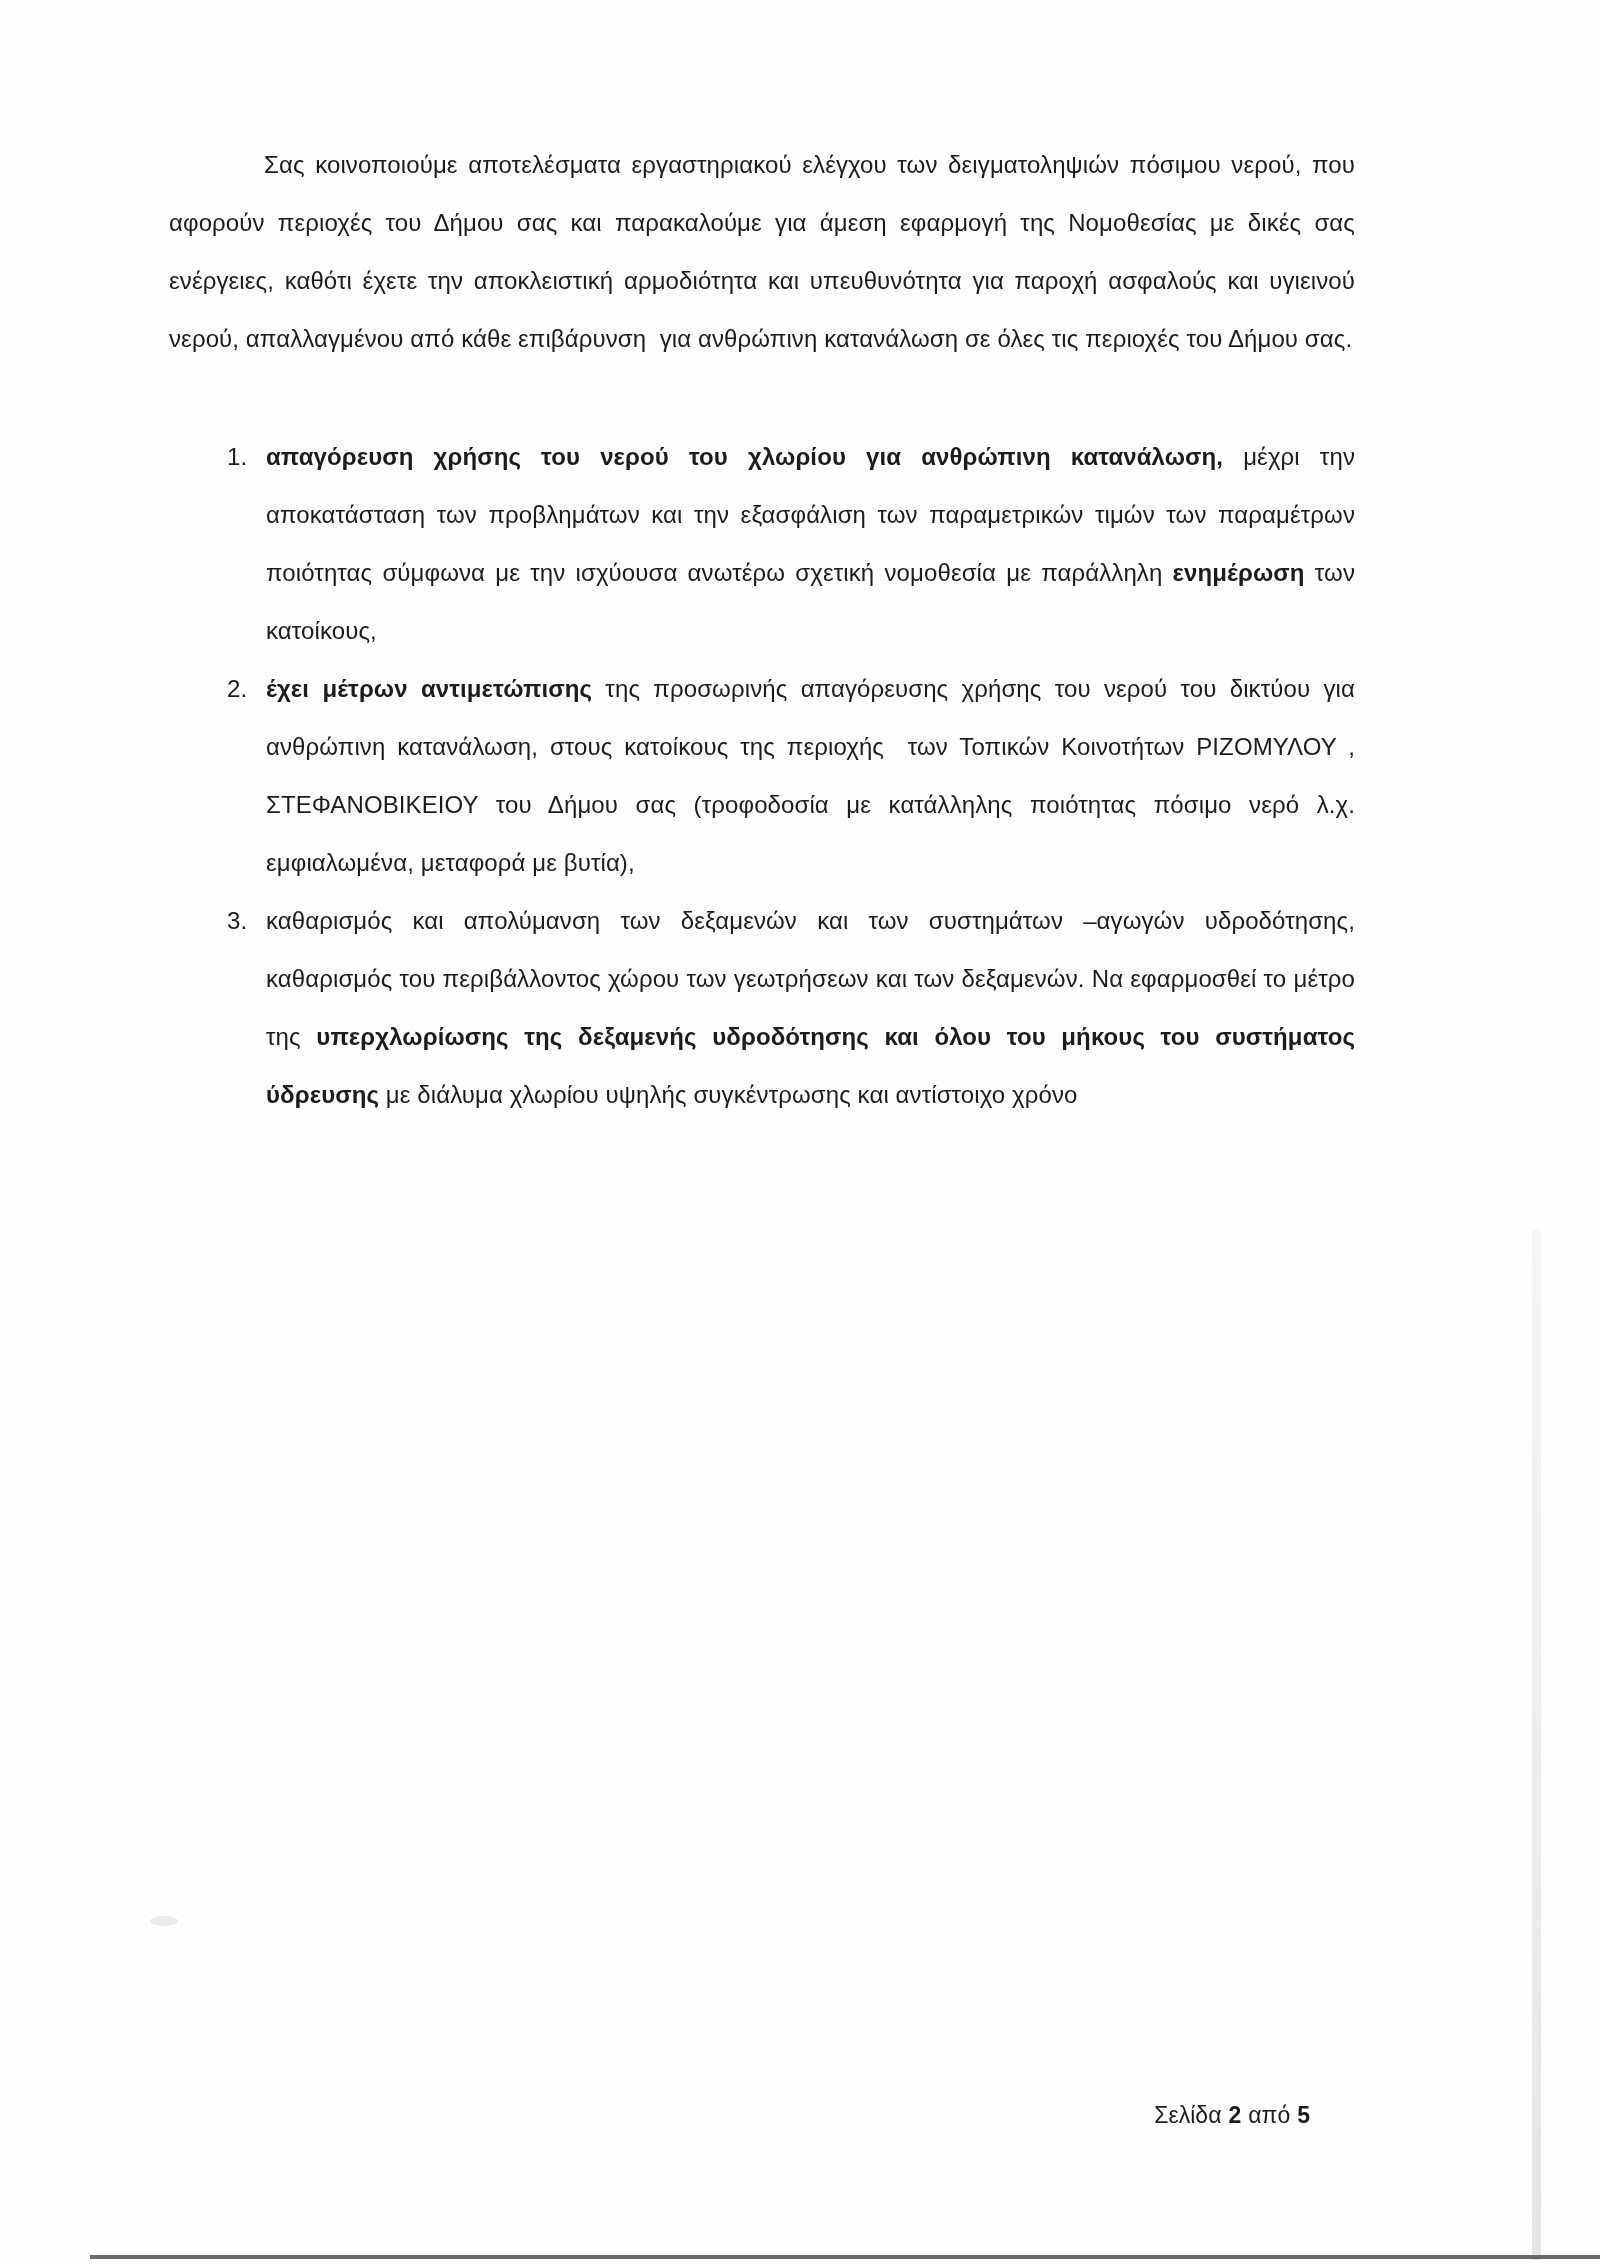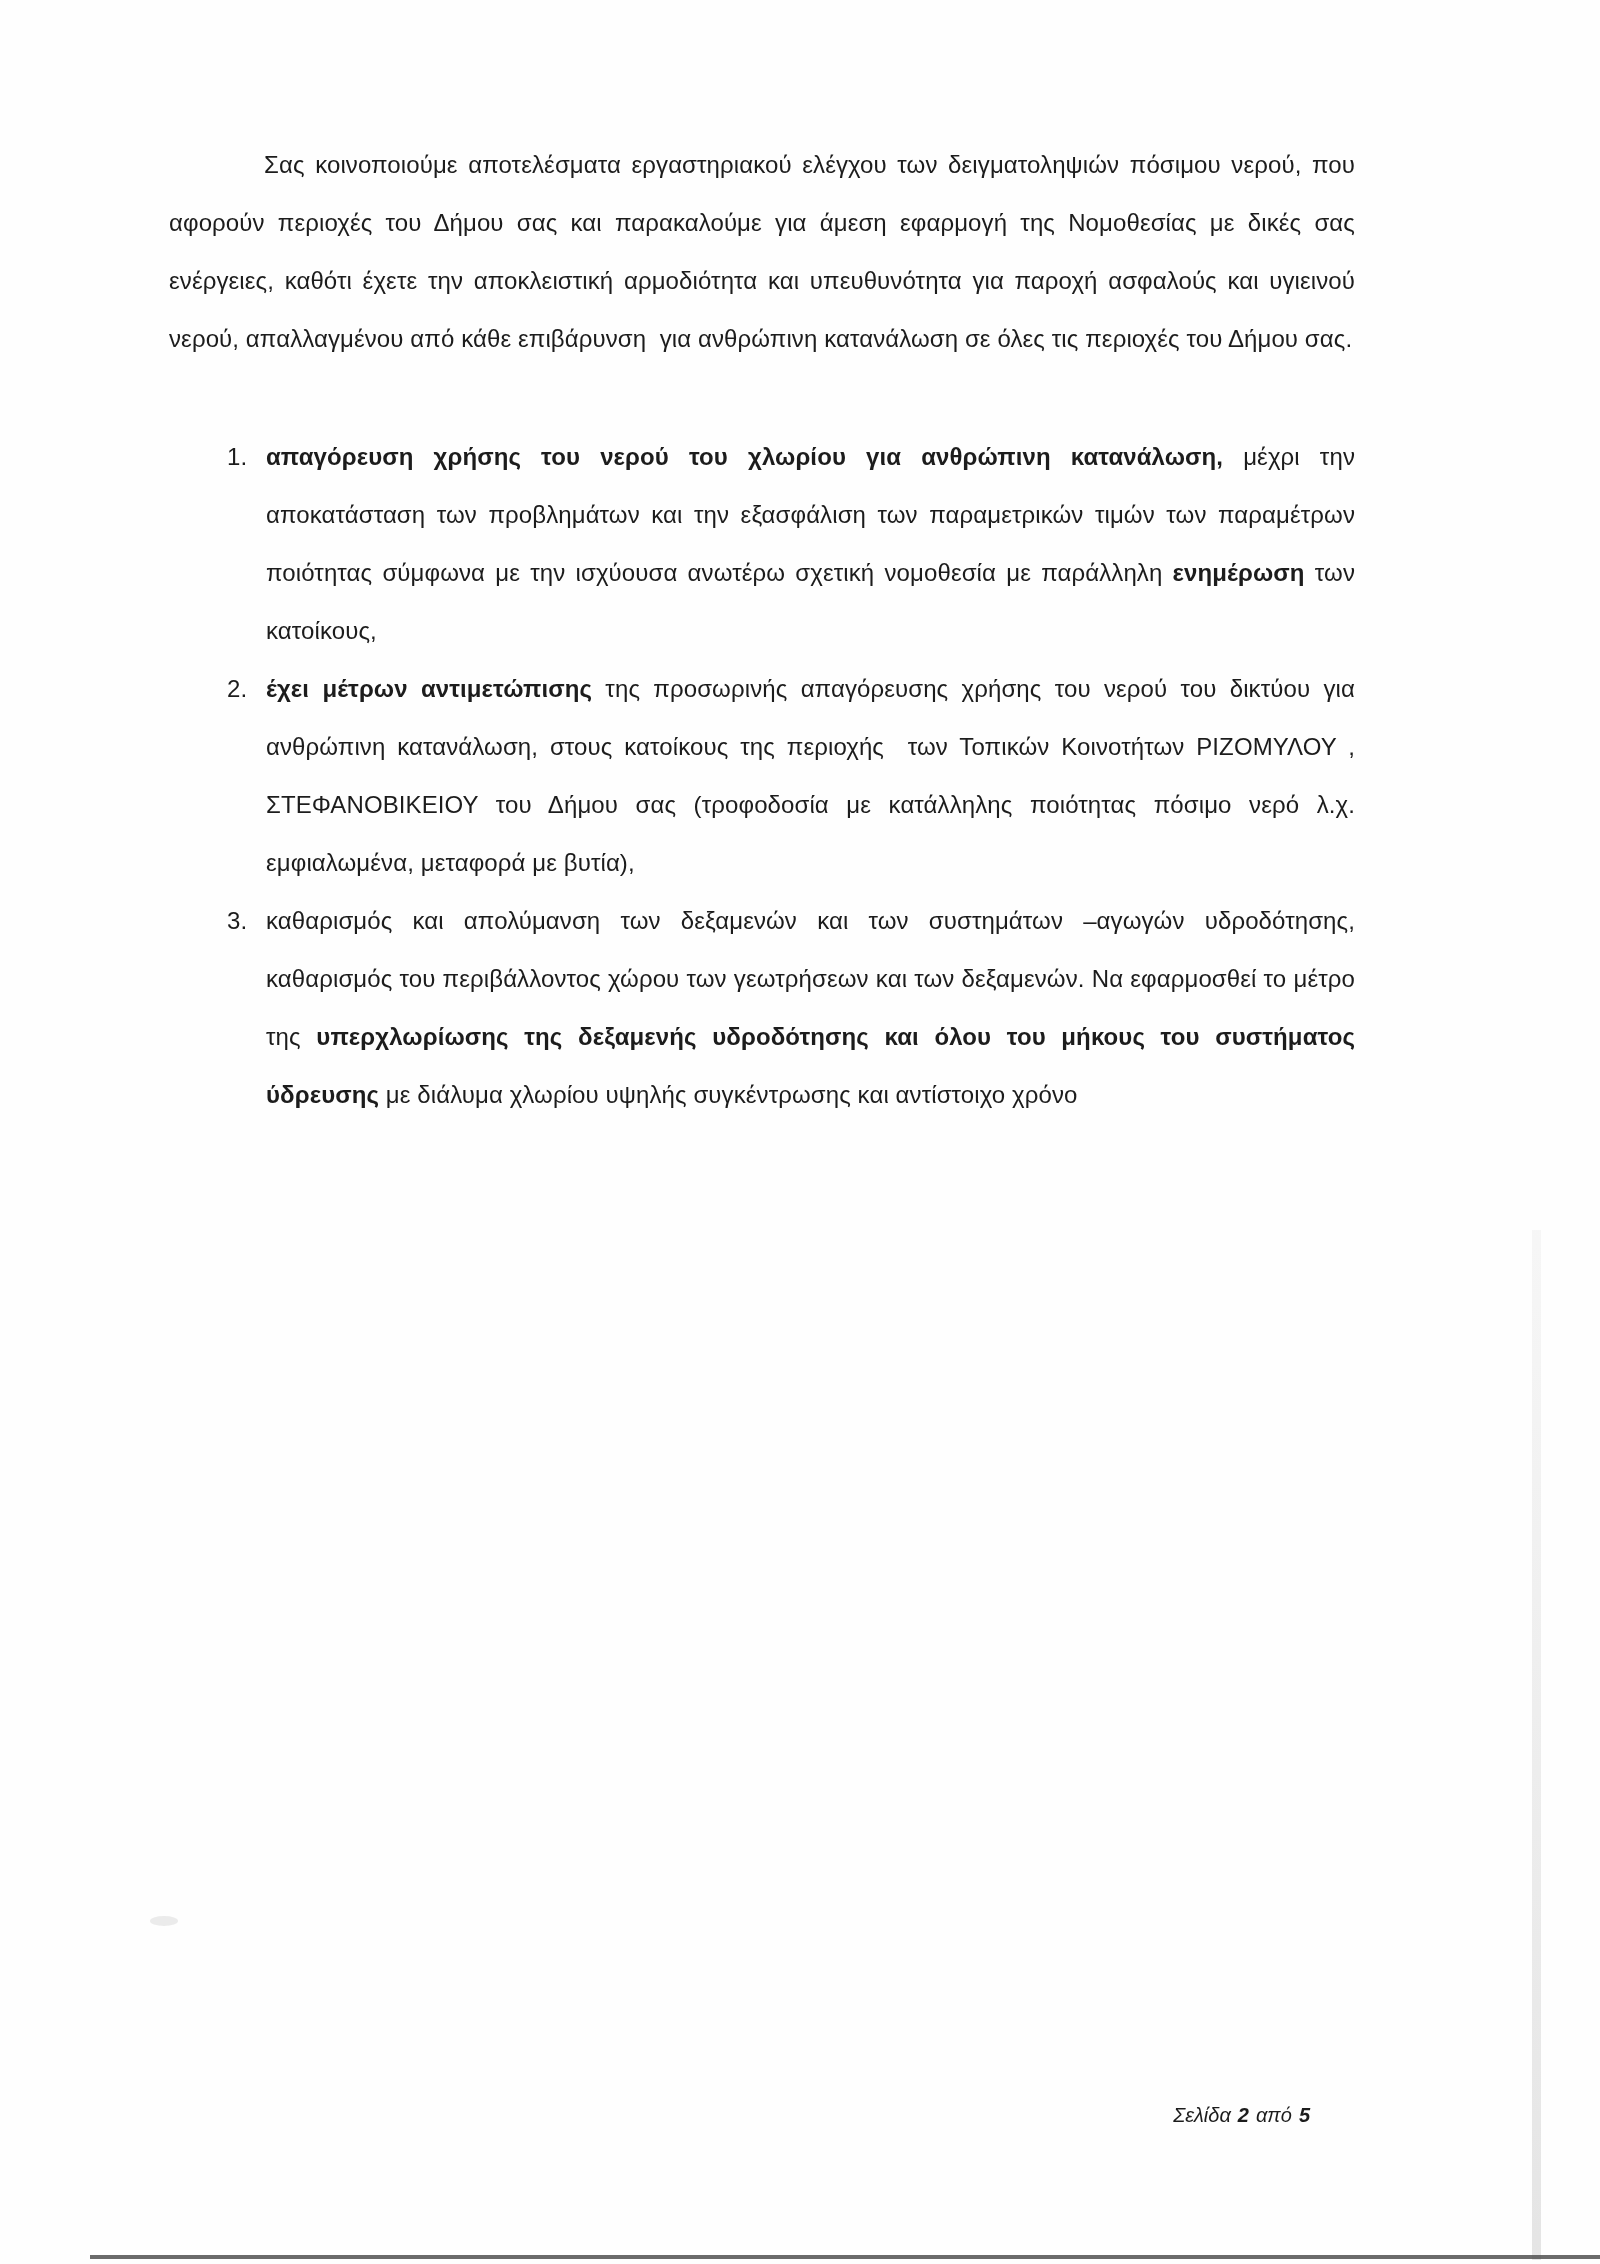--- a/index.html
+++ b/index.html
@@ -41,25 +41,24 @@
   }
   ol.action-list .num {
     position: absolute;
     left: 58px;
     top: 0;
   }
   .footer {
     position: absolute;
     top: 2098px;
     right: 290px;
-    font-size: 20px;
+    font-size: 23px;
     line-height: 34px;
     color: #1c1c1c;
     white-space: nowrap;
-    font-style: italic;
   }
   .footer span, .footer b { margin-right: 7px; }
   .footer b:last-child { margin-right: 0; }
   
   .scan-bottom-line {
     position: absolute;
     left: 90px;
     right: 0;
     bottom: 5px;
     height: 4px;

